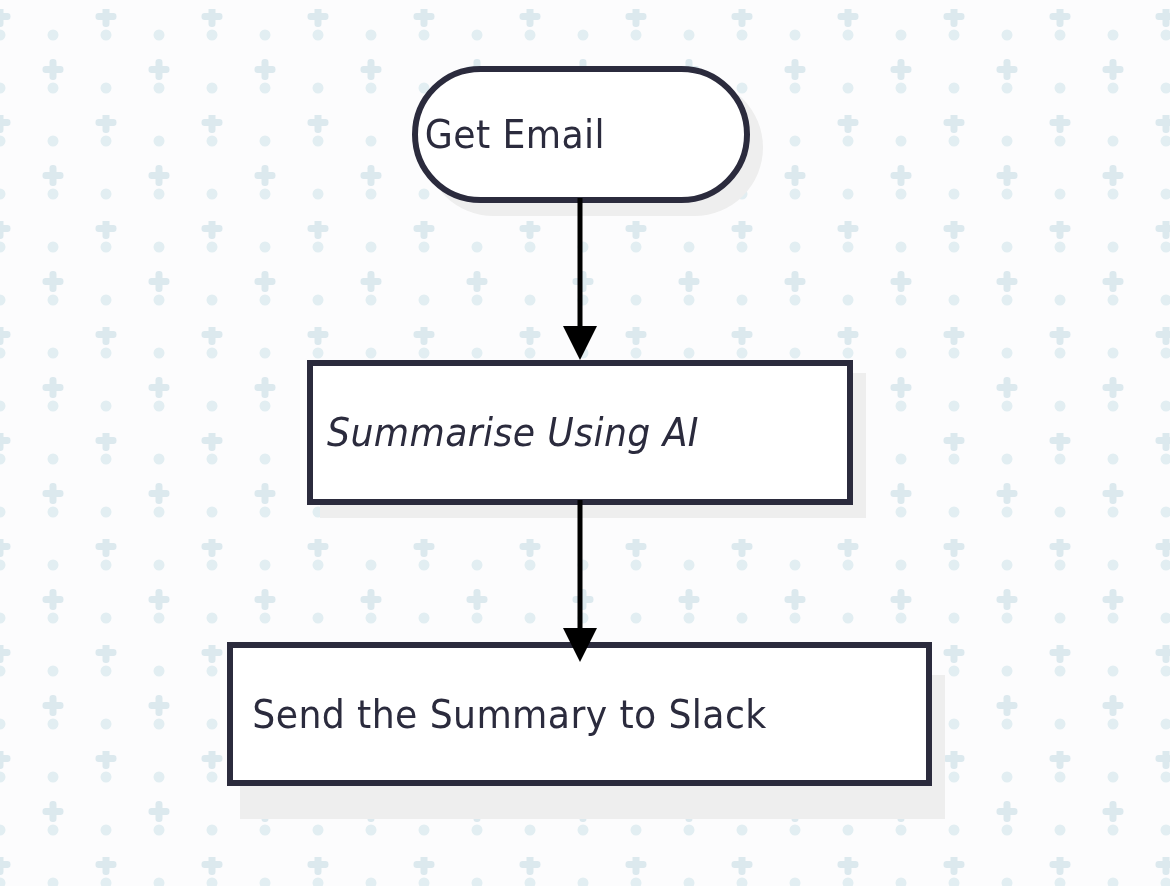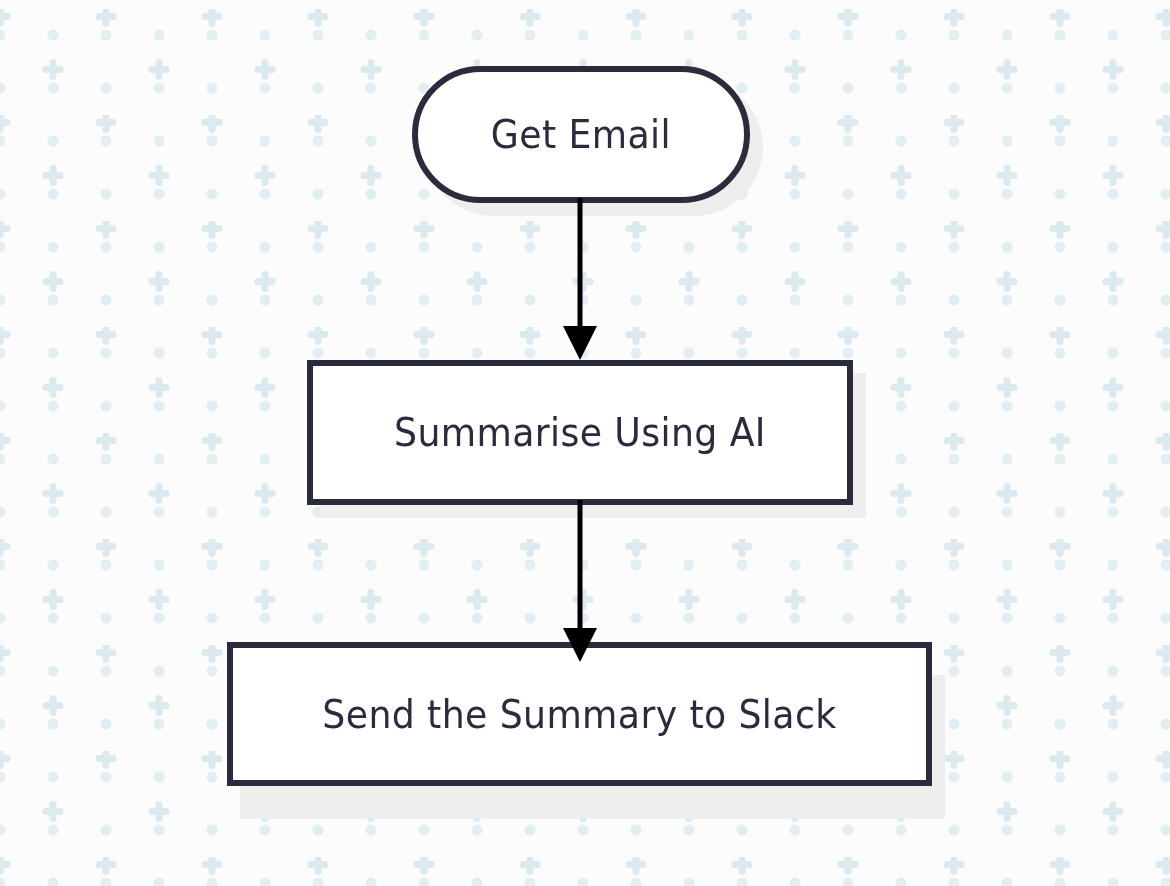--- a/index.html
+++ b/index.html
@@ -24,21 +24,20 @@
   }
   
   .node {
     position: absolute;
     z-index: 2;
     box-sizing: border-box;
     background: #ffffff;
     border: 6px solid #2b2b3d;
     display: flex;
     align-items: center;
-    justify-content: center;
   }
   .node-shadow {
     position: absolute;
     z-index: 1;
     background: #eeeeee;
   }
   .node-label {
     color: #2b2b3d;
     font-size: 39px;
     font-weight: 400;
@@ -56,21 +55,21 @@
   }
   #shadow-get-email {
     left: 425px;  top: 79px;
     width: 338px; height: 137px;
     border-radius: 999px;
   }
 
   
   #node-summarise {
     left: 307px;  top: 360px;
-    width: 546px; height: 145px;
+    width: 546px; height: 145px; font-style: italic;
   }
   #shadow-summarise {
     left: 320px;  top: 373px;
     width: 546px; height: 145px;
   }
 
   
   #node-send-slack {
     left: 227px;  top: 642px;
     width: 705px; height: 144px;

